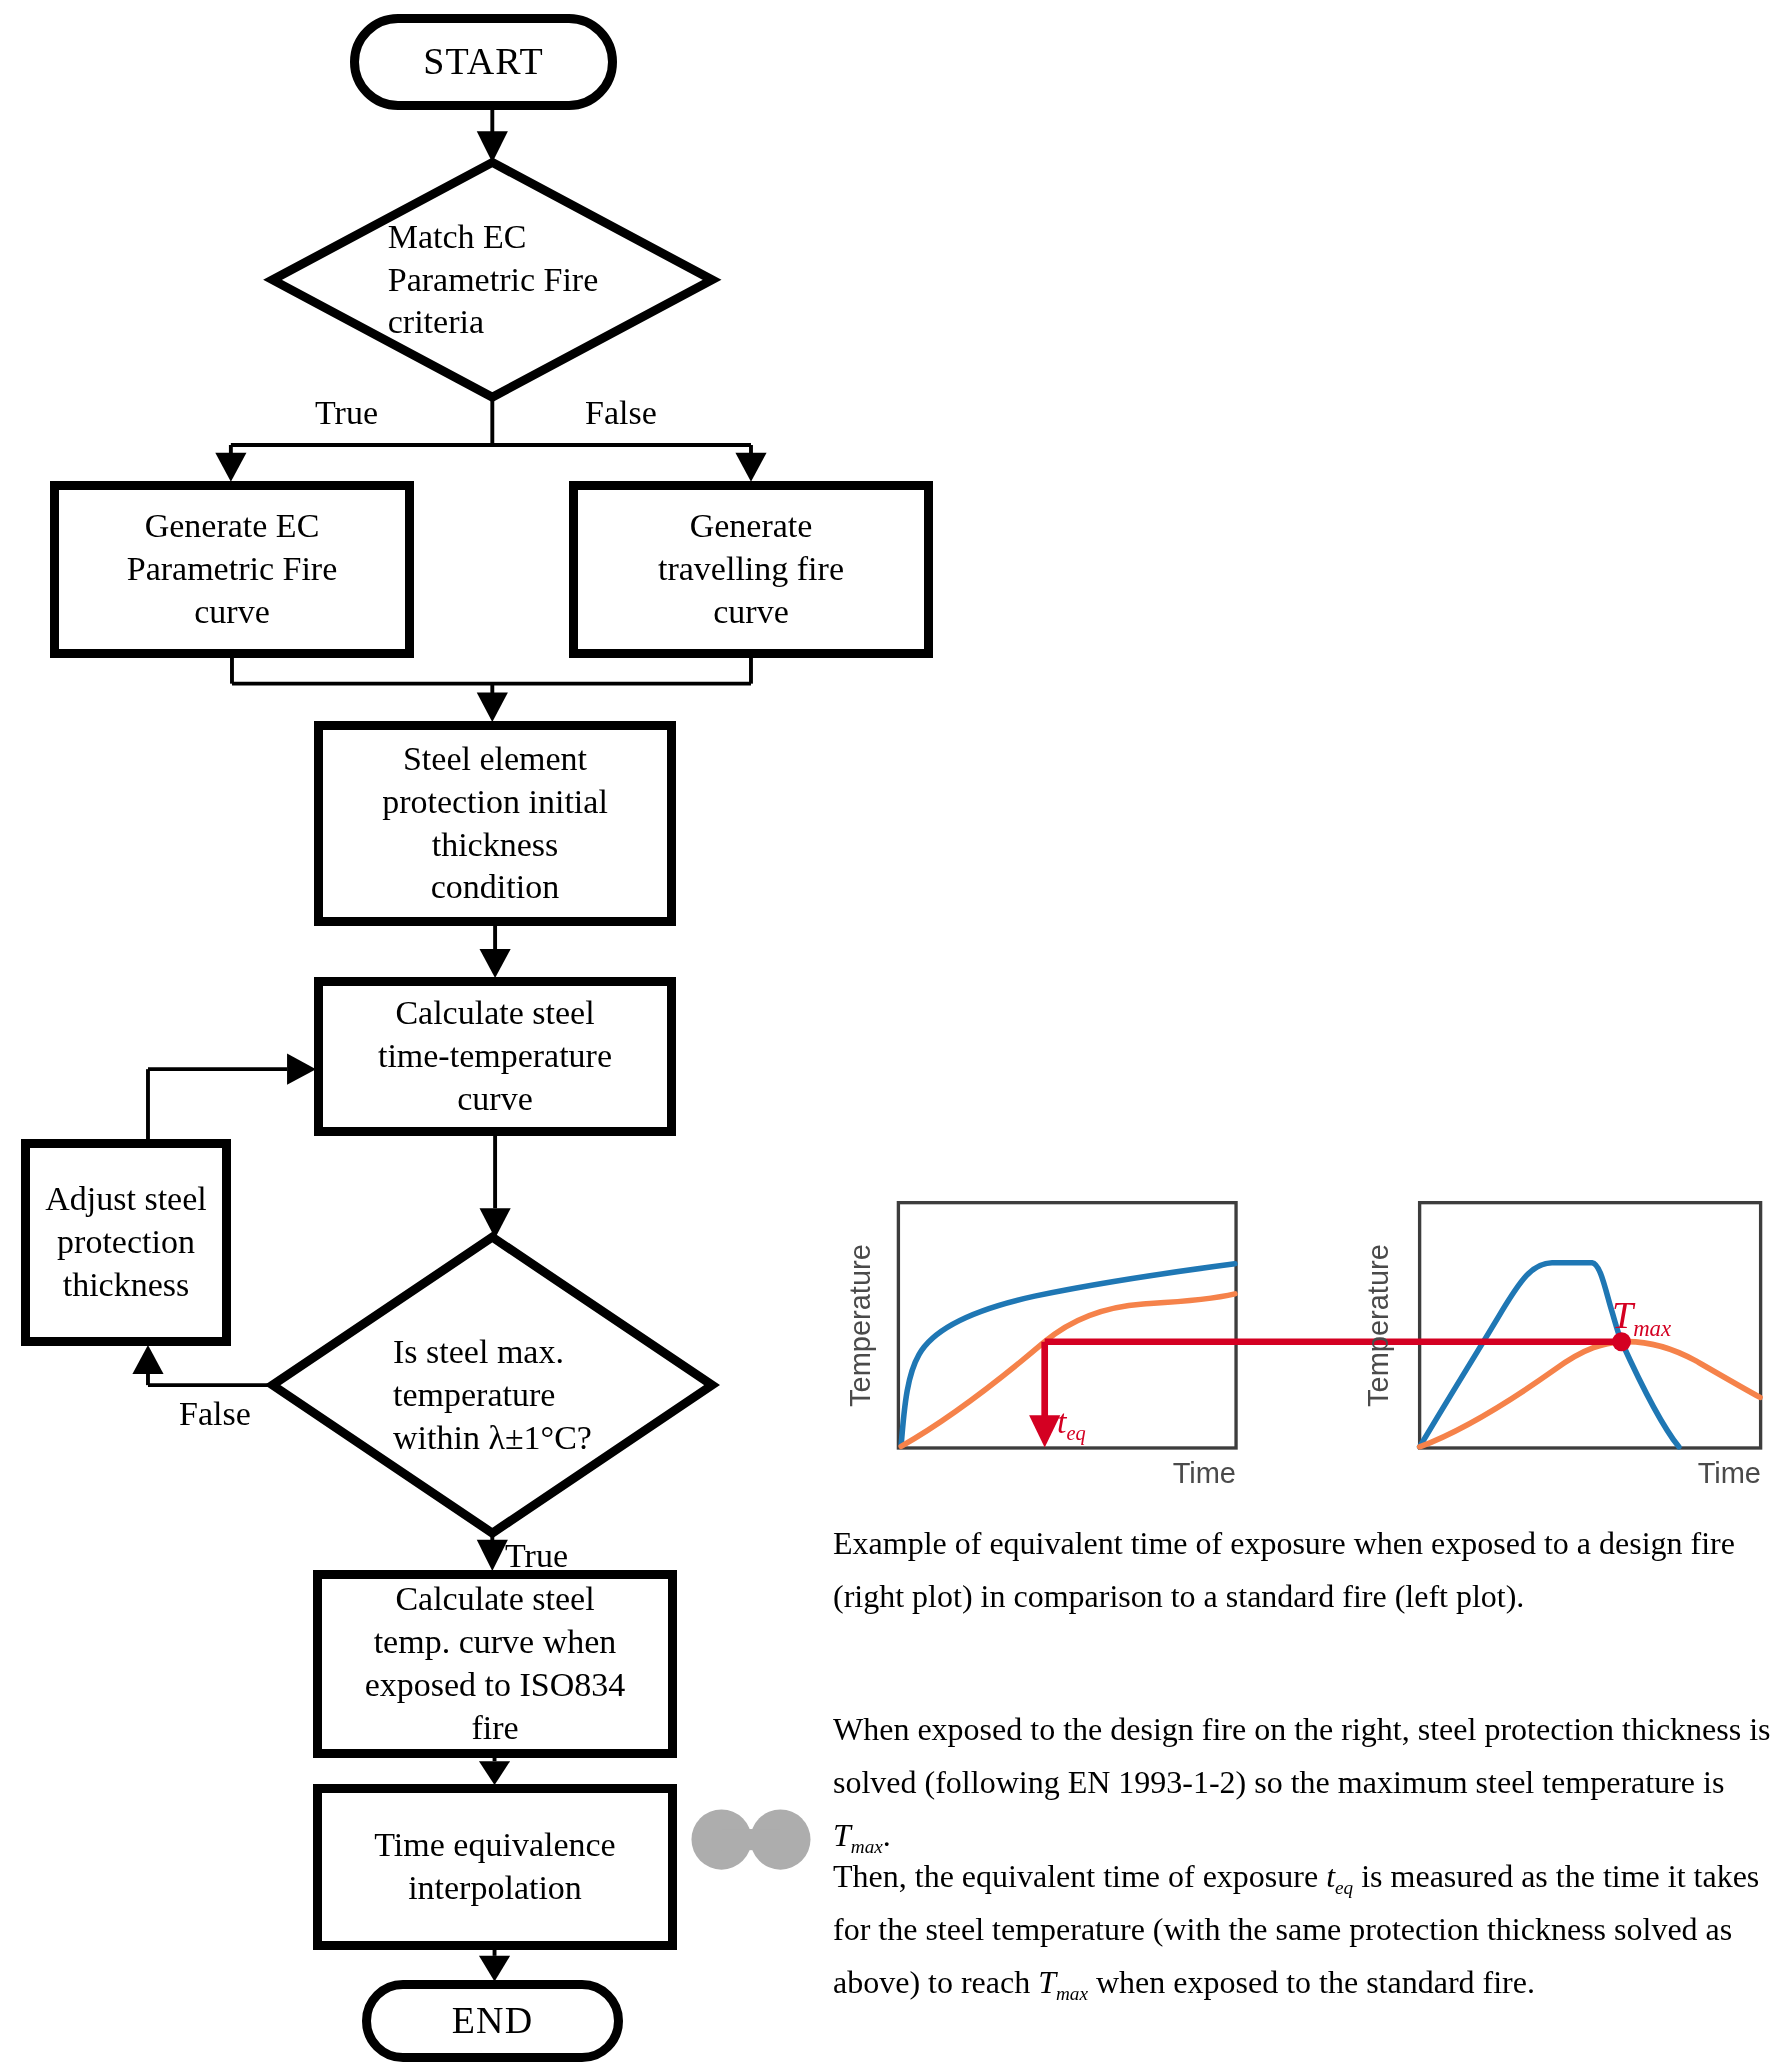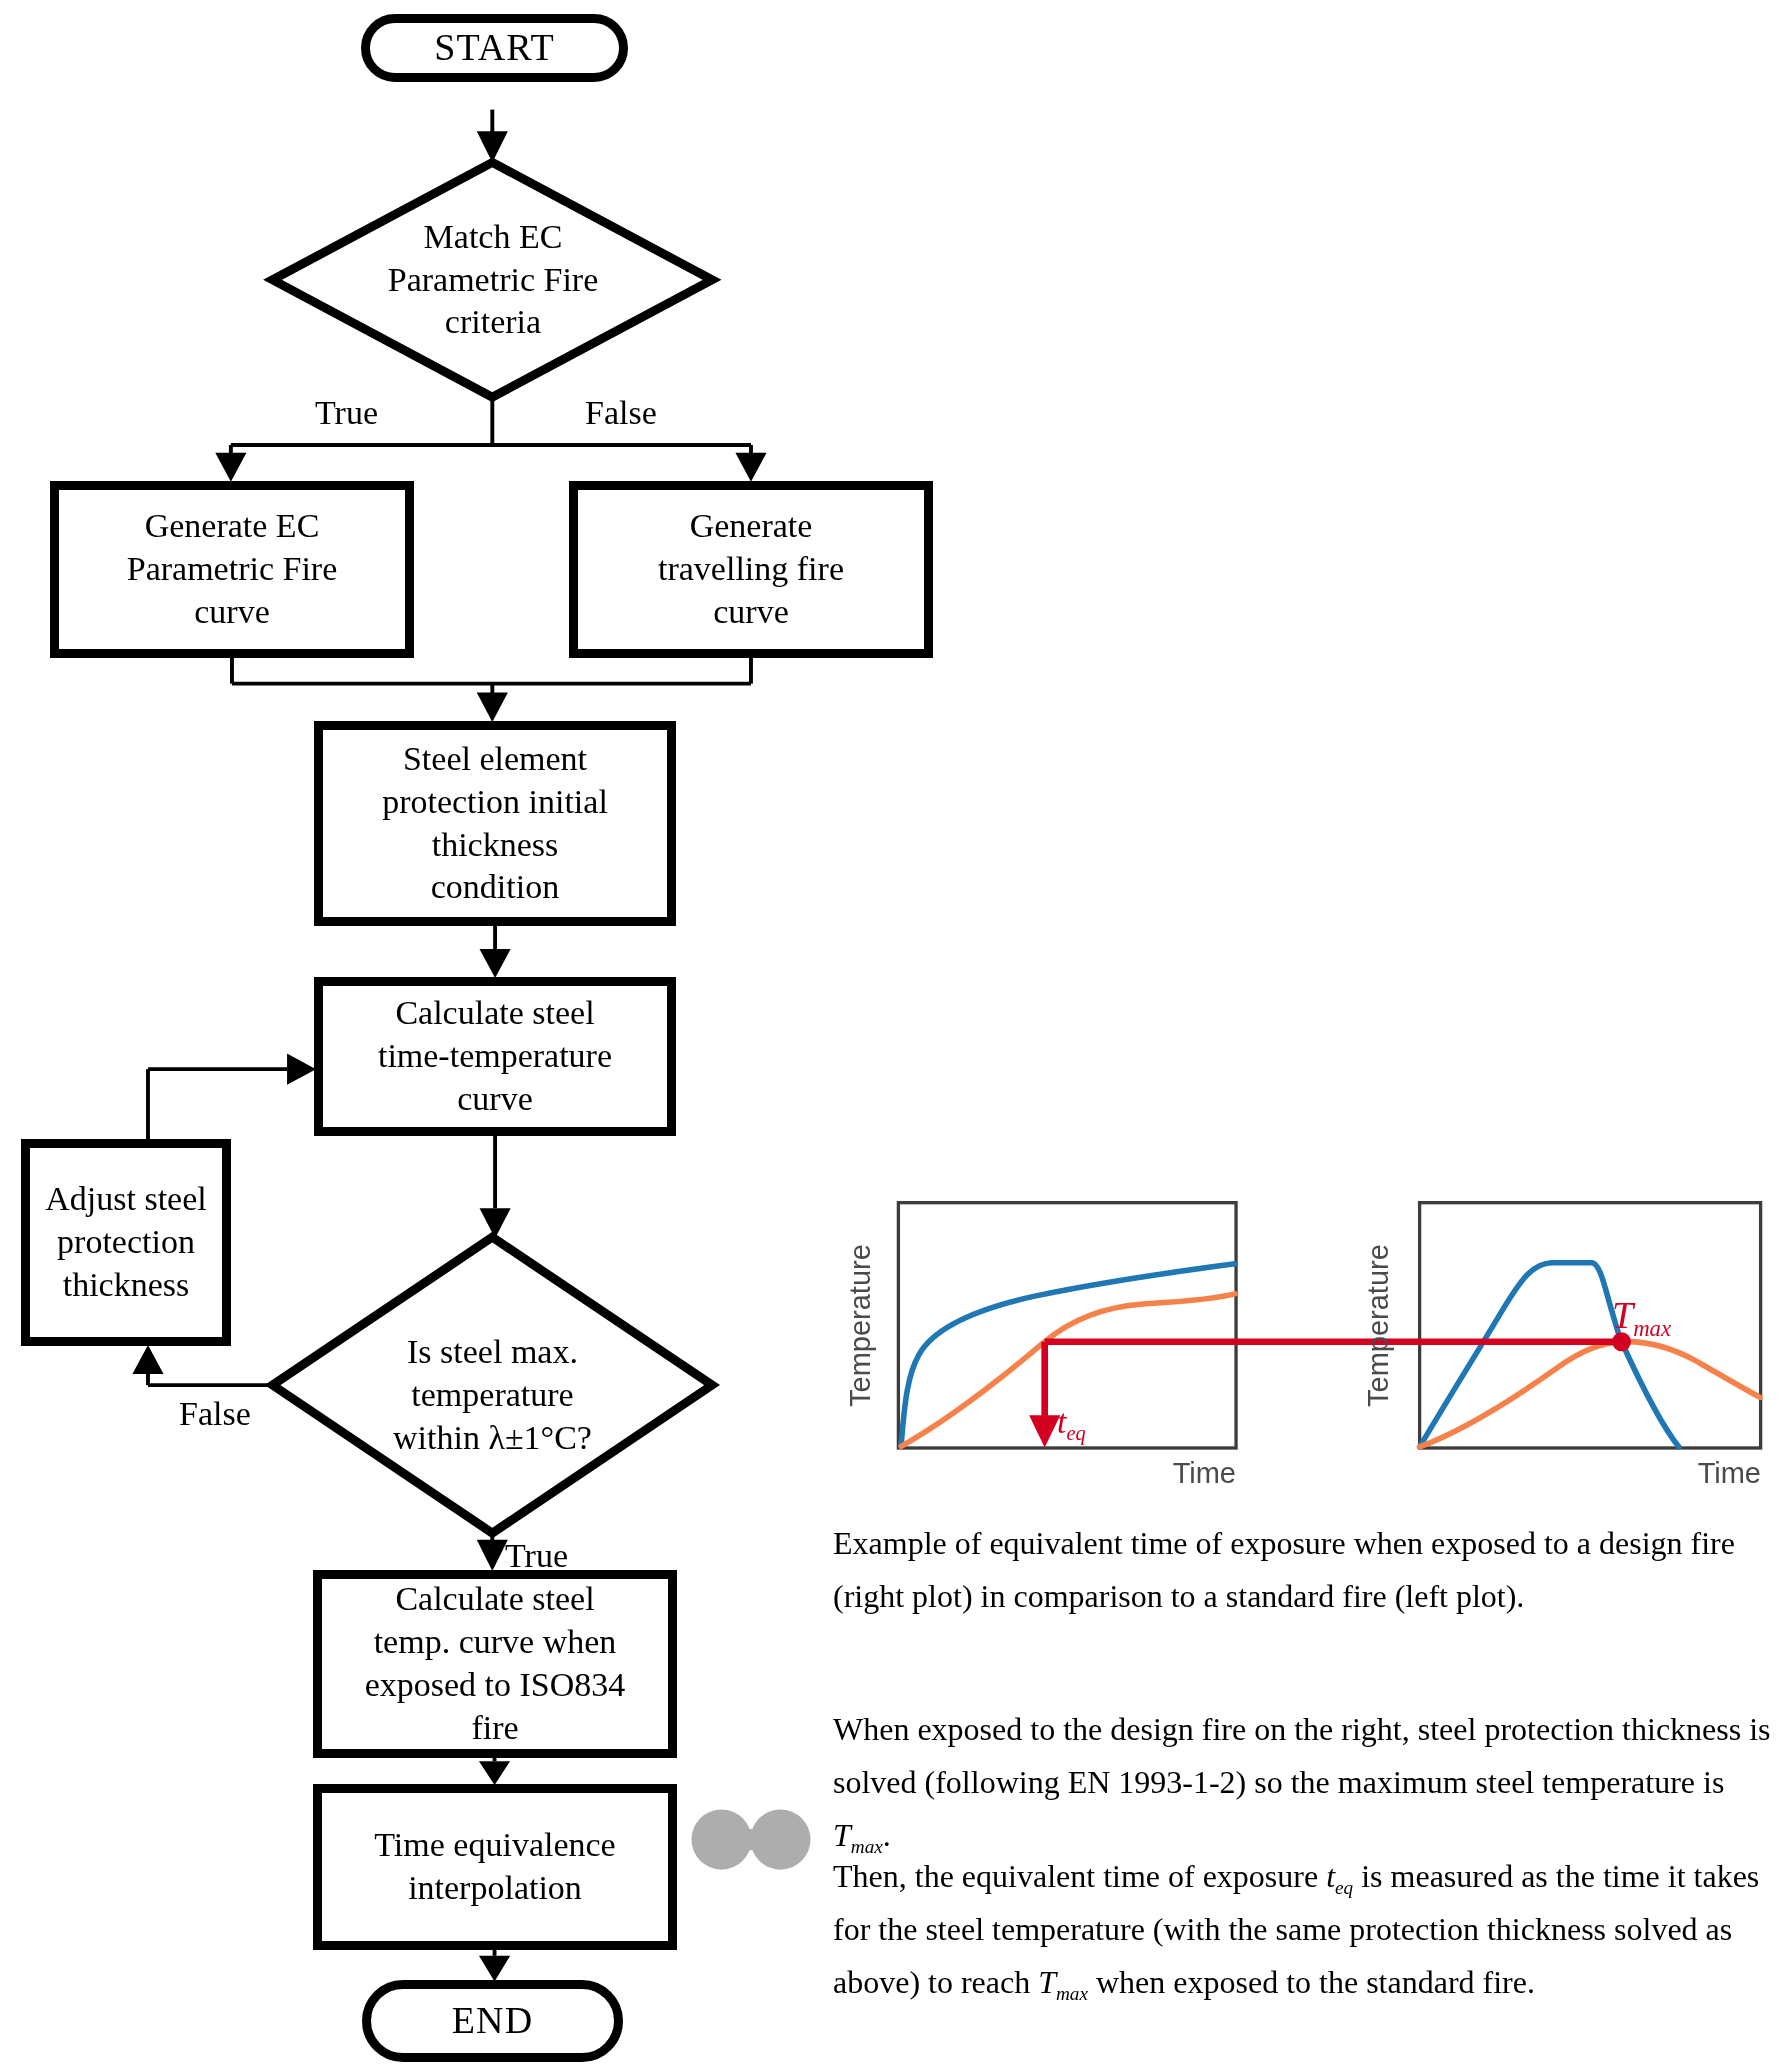--- a/index.html
+++ b/index.html
@@ -4,21 +4,21 @@
 <style>
   html,body{margin:0;padding:0;background:#fff;}
   #page{position:relative;width:1789px;height:2066px;background:#fff;overflow:hidden;
         font-family:"Liberation Serif",serif;}
   #art{position:absolute;left:0;top:0;z-index:0;}
   .node{position:absolute;display:flex;align-items:center;justify-content:center;
         text-align:center;font:34px/1.26 "Liberation Serif",serif;color:#000;
         background:#fff;border:9px solid #000;box-sizing:border-box;white-space:pre-line;z-index:2;}
   .terminal{border-radius:53px;font-size:38px;letter-spacing:1.1px;}
   .dlabel{position:absolute;display:flex;align-items:center;justify-content:center;
-        text-align:center;font:34px/1.26 "Liberation Serif",serif;color:#000;
+        font:34px/1.26 "Liberation Serif",serif;color:#000;
         white-space:pre-line;z-index:2;}
   .branch{position:absolute;font:34px/1 "Liberation Serif",serif;color:#000;z-index:2;}
   .para{position:absolute;left:833px;width:955px;font:32px/1.66 "Liberation Serif",serif;
         color:#000;text-align:left;z-index:2;}
   .var{font-style:italic;}
   sub{font-size:0.6em;font-style:italic;line-height:0;vertical-align:-0.35em;}
   .axis-x{position:absolute;font:29px/1.1 "Liberation Sans",sans-serif;color:#4a4a4a;
         text-align:right;z-index:2;}
   .axis-y{position:absolute;font:29px/1.1 "Liberation Sans",sans-serif;color:#4a4a4a;
         writing-mode:vertical-rl;transform:rotate(180deg);display:flex;
@@ -84,21 +84,21 @@
     <polygon points="1850,2544 1906,2544 1878,2602" fill="#d40022"></polygon>
     <circle cx="2915" cy="2412" r="17" fill="#d40022"></circle>
 
     <g fill="#adadad">
       <circle cx="1297" cy="3307" r="54"></circle>
       <circle cx="1403" cy="3307" r="54"></circle>
       <rect x="1297" y="3288" width="106" height="38"></rect>
     </g>
   </svg>
 
-  <div class="node terminal" style="left:361px;top:14px;width:267px;height:68px;">START</div>
+  <div class="node terminal" style="left:350px;top:14px;width:267px;height:96px;">START</div>
 
   <div class="dlabel" style="left:337px;top:215px;width:312px;height:130px;">Match EC
 Parametric Fire
 criteria</div>
 
   <div class="branch" style="left:315px;top:396px;">True</div>
   <div class="branch" style="left:585px;top:396px;">False</div>
 
   <div class="node" style="left:50px;top:481px;width:364px;height:177px;">Generate EC
 Parametric Fire

